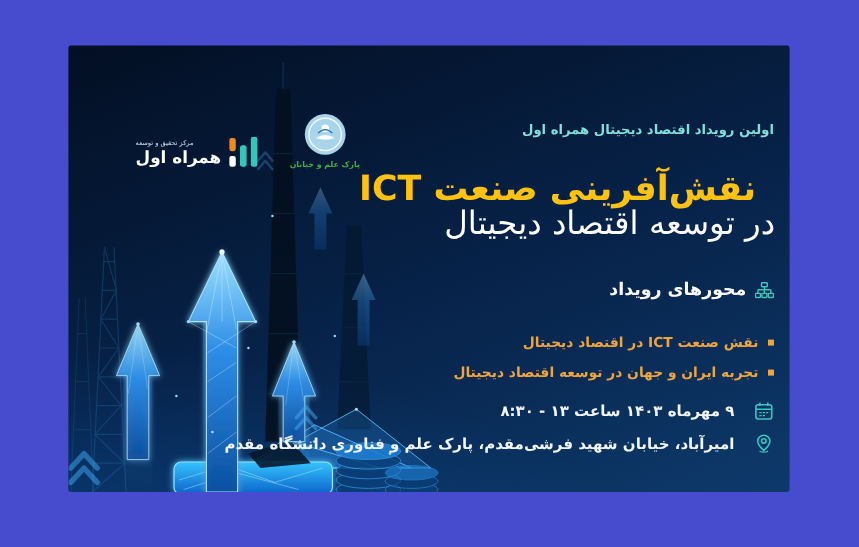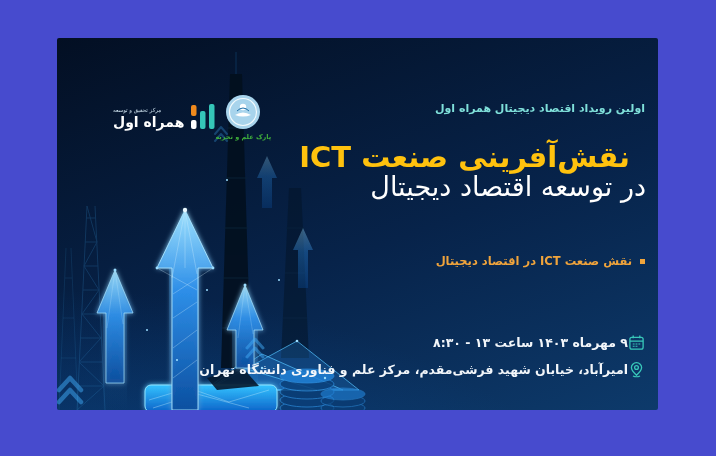--- a/index.html
+++ b/index.html
@@ -4,44 +4,44 @@
 <style>
   html,body{margin:0;padding:0;background:#474bce;}
   *{box-sizing:border-box;}
   .stage{position:relative;width:716px;height:456px;background:#474bce;overflow:hidden;
          font-family:"DejaVu Sans",sans-serif;}
   .poster{position:absolute;left:57px;top:38px;width:601px;height:372px;border-radius:2px;
           background:linear-gradient(160deg,#030f23 0%,#07234a 55%,#0d3a6b 100%);overflow:hidden;}
   .art{position:absolute;inset:0;pointer-events:none;}
 
   
-  .logo-row{position:absolute;left:56px;top:56px;display:flex;align-items:center;z-index:3;}
+  .logo-row{position:absolute;left:56px;top:56px;display:flex;align-items:flex-end;gap:26px;z-index:3;}
   .hamrah{display:flex;align-items:center;gap:7px;}
   .hamrah-text{display:flex;flex-direction:column;align-items:flex-end;text-align:right;direction:rtl;}
   .hamrah-sub{font-size:5.5px;color:#cfe3ef;letter-spacing:.2px;margin-bottom:2px;white-space:nowrap;}
   .hamrah-name{font-size:14px;font-weight:700;color:#ffffff;line-height:1;white-space:nowrap;}
   .ut{display:flex;flex-direction:column;align-items:center;gap:3px;}
   .ut-park{font-size:6.5px;font-weight:700;color:#3fae3b;white-space:nowrap;direction:rtl;}
 
   
   .content{position:absolute;inset:0;direction:rtl;z-index:3;}
   .tagline{position:absolute;top:64px;right:13px;font-size:11px;font-weight:600;color:#7fe0da;white-space:nowrap;}
   .title-hl{position:absolute;top:88px;right:12px;margin:16px;font-size:29px;font-weight:800;color:#ffc20e;
             line-height:1.1;white-space:nowrap;}
   .title-rest{position:absolute;top:134px;right:12px;margin:0;font-size:27px;font-weight:400;color:#ffffff;
             line-height:1.1;white-space:nowrap;}
   .topics-head{position:absolute;top:196px;right:13px;display:flex;align-items:center;gap:7px;
             font-size:14.5px;font-weight:700;color:#ffffff;white-space:nowrap;}
-  .topics{position:absolute;top:216px;right:13px;margin:0;padding:0;list-style:none;
+  .topics{position:absolute;top:240px;right:13px;margin:0;padding:0;list-style:none;
             display:flex;flex-direction:column;gap:11px;}
   .topic{display:flex;align-items:flex-start;gap:8px;font-size:11.5px;font-weight:600;color:#f0a43c;white-space:nowrap;}
   .sq{flex:0 0 auto;width:5px;height:5px;background:#f0a43c;margin-top:5px;}
   .meta-date{position:absolute;top:296px;right:13px;}
   .meta-loc{position:absolute;top:323px;right:13px;}
-  .meta-line{display:flex;align-items:center;gap:0;font-size:12.5px;font-weight:600;color:#f2f6fa;white-space:nowrap;}
+  .meta-line{display:flex;align-items:center;gap:16px;font-size:12.5px;font-weight:600;color:#f2f6fa;white-space:nowrap;}
   .icon{flex:0 0 auto;display:inline-flex;}
 </style>
 </head>
 <body>
 
 <div class="stage">
   <div class="poster">
 
     <svg class="art" viewBox="0 0 601 372" width="601" height="372">
       <defs>
@@ -178,35 +178,51 @@
       <div class="ut">
         <span class="icon">
           <svg width="36" height="36" viewBox="0 0 36 36">
             <circle cx="18" cy="18" r="17" fill="#a8d4ec"></circle>
             <circle cx="18" cy="18" r="13.5" fill="none" stroke="#f2fafd" stroke-width="1.2"></circle>
             <path d="M10 21 q8 -5 16 0 q-8 3 -16 0 Z" fill="#ffffff"></path>
             <circle cx="18" cy="13" r="3.2" fill="#ffffff"></circle>
             <path d="M12 17 q6 -6 12 0" fill="none" stroke="#1d6ea8" stroke-width="1"></path>
           </svg>
         </span>
-        <span class="ut-park">پارک علم و تجربه</span>
+        <span class="ut-park">پارک علم و خیابان</span>
       </div>
     </div>
 
     <div class="content">
       <div class="tagline">اولین رویداد اقتصاد دیجیتال همراه اول</div>
       <h1 class="title-hl">نقش‌آفرینی صنعت ICT</h1>
       <h2 class="title-rest">در توسعه اقتصاد دیجیتال</h2>
 
+      <div class="topics-head">
+        <span class="icon">
+          <svg width="16" height="14" viewBox="0 0 16 14" fill="none" stroke="#38c7b9" stroke-width="1.2">
+            <rect x="5.6" y="0.6" width="4.8" height="3.4" rx="0.6"></rect>
+            <path d="M8 4 V6.5 M2.6 6.5 H13.4 M2.6 6.5 V9.4 M8 6.5 V9.4 M13.4 6.5 V9.4"></path>
+            <rect x="0.5" y="9.5" width="4.2" height="3.4" rx="0.6"></rect>
+            <rect x="5.9" y="9.5" width="4.2" height="3.4" rx="0.6"></rect>
+            <rect x="11.3" y="9.5" width="4.2" height="3.4" rx="0.6"></rect>
+          </svg>
+        </span>
+        <span>محورهای رویداد</span>
+      </div>
 
       <ul class="topics">
         <li class="topic">
           <span class="sq"></span>
           <span>نقش صنعت ICT در اقتصاد دیجیتال</span>
         </li>
+        <li class="topic">
+          <span class="sq"></span>
+          <span>تجربه ایران و جهان در توسعه اقتصاد دیجیتال</span>
+        </li>
       </ul>
 
       <div class="meta-line meta-date">
         <span class="icon">
           <svg width="17" height="17" viewBox="0 0 18 18" fill="none" stroke="#38c7b9" stroke-width="1.4">
             <rect x="2" y="3.5" width="14" height="12.5" rx="2"></rect>
             <path d="M2 7.5 H16 M5.5 1.5 V4.5 M12.5 1.5 V4.5"></path>
             <path d="M5 10.5 H7 M8 10.5 H10 M11 10.5 H13 M5 13 H7 M8 13 H10" stroke-width="1.1"></path>
           </svg>
         </span>
@@ -214,18 +230,18 @@
       </div>
 
       <div class="meta-line meta-loc">
         <span class="icon">
           <svg width="17" height="17" viewBox="0 0 18 18" fill="none" stroke="#38c7b9" stroke-width="1.4">
             <path d="M9 1.8 C5.9 1.8 3.6 4.2 3.6 7 C3.6 10.2 9 15.2 9 15.2 C9 15.2 14.4 10.2 14.4 7 C14.4 4.2 12.1 1.8 9 1.8 Z"></path>
             <circle cx="9" cy="6.9" r="2"></circle>
             <path d="M5.2 15.9 Q9 17.6 12.8 15.9" stroke-width="1.1"></path>
           </svg>
         </span>
-        <span>امیرآباد، خیابان شهید فرشی‌مقدم، مرکز علم و فناوری دانشگاه تهران</span>
+        <span>امیرآباد، خیابان شهید فرشی‌مقدم، پارک علم و فناوری دانشگاه مقدم</span>
       </div>
     </div>
 
   </div>
 </div>
 
 </body></html>

